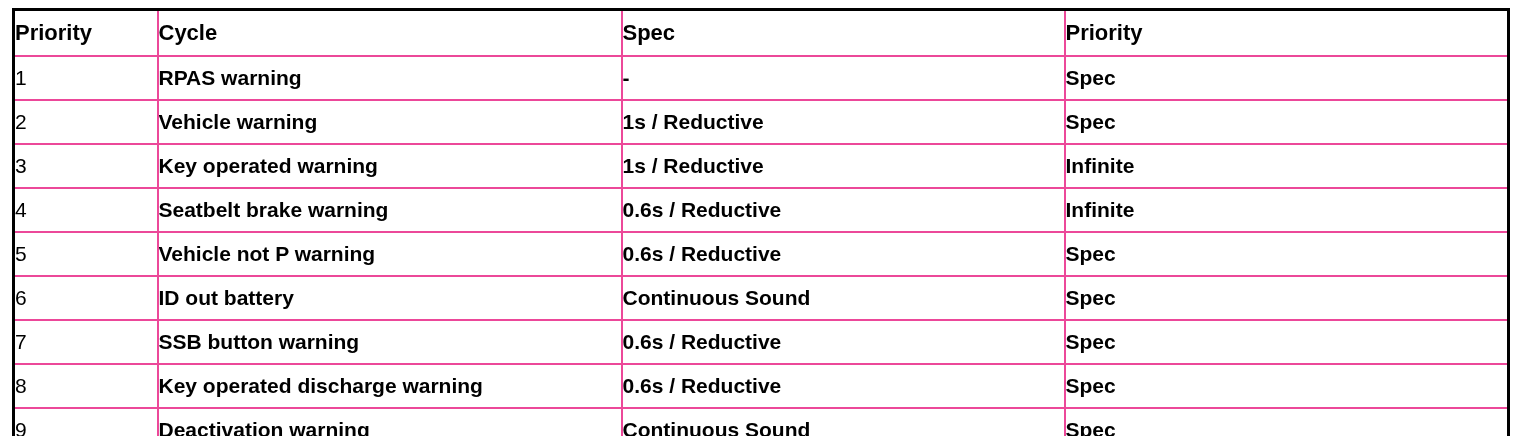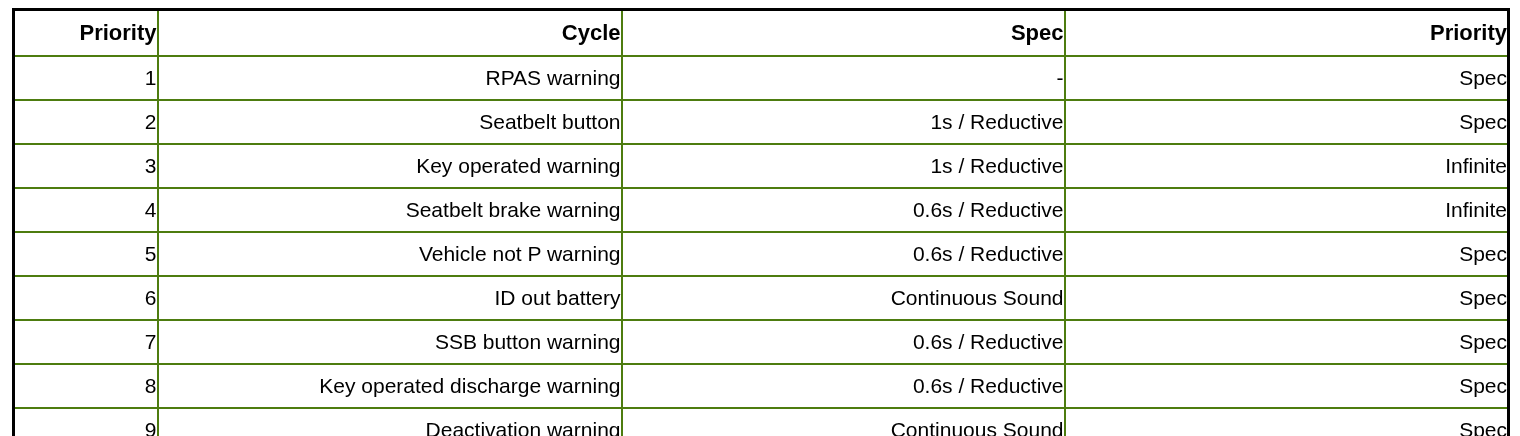--- a/index.html
+++ b/index.html
@@ -31,38 +31,38 @@
     width: 1495px;
     border: 3px solid #000000;
   }
   table.warning-table col.c-priority { width: 144px; }
   table.warning-table col.c-name     { width: 464px; }
   table.warning-table col.c-cycle    { width: 443px; }
   table.warning-table col.c-duration { width: 444px; }
 
   table.warning-table th,
   table.warning-table td {
-    border: 2px solid #4d7c0f;
-    text-align: right;
+    border: 2px solid #ec4899;
+    text-align: left;
     vertical-align: middle;
     padding: 0;
     height: 42px;
     font-size: 21px;
     line-height: 42px;
     white-space: nowrap;
     overflow: hidden;
   }
   table.warning-table thead th {
     font-weight: bold;
     height: 44px;
     line-height: 44px;
     font-size: 22px;
   }
   table.warning-table tbody td {
-    font-weight: normal;
+    font-weight: bold;
   }
   table.warning-table tbody td.priority-cell {
     font-weight: normal;
   }
 </style>
 </head>
 <body>
 
 <div class="page">
   <div class="table-wrap">
@@ -83,21 +83,21 @@
       </thead>
       <tbody>
         <tr>
           <td class="priority-cell">1</td>
           <td>RPAS warning</td>
           <td>-</td>
           <td>Spec</td>
         </tr>
         <tr>
           <td class="priority-cell">2</td>
-          <td>Seatbelt button</td>
+          <td>Vehicle warning</td>
           <td>1s / Reductive</td>
           <td>Spec</td>
         </tr>
         <tr>
           <td class="priority-cell">3</td>
           <td>Key operated warning</td>
           <td>1s / Reductive</td>
           <td>Infinite</td>
         </tr>
         <tr>

